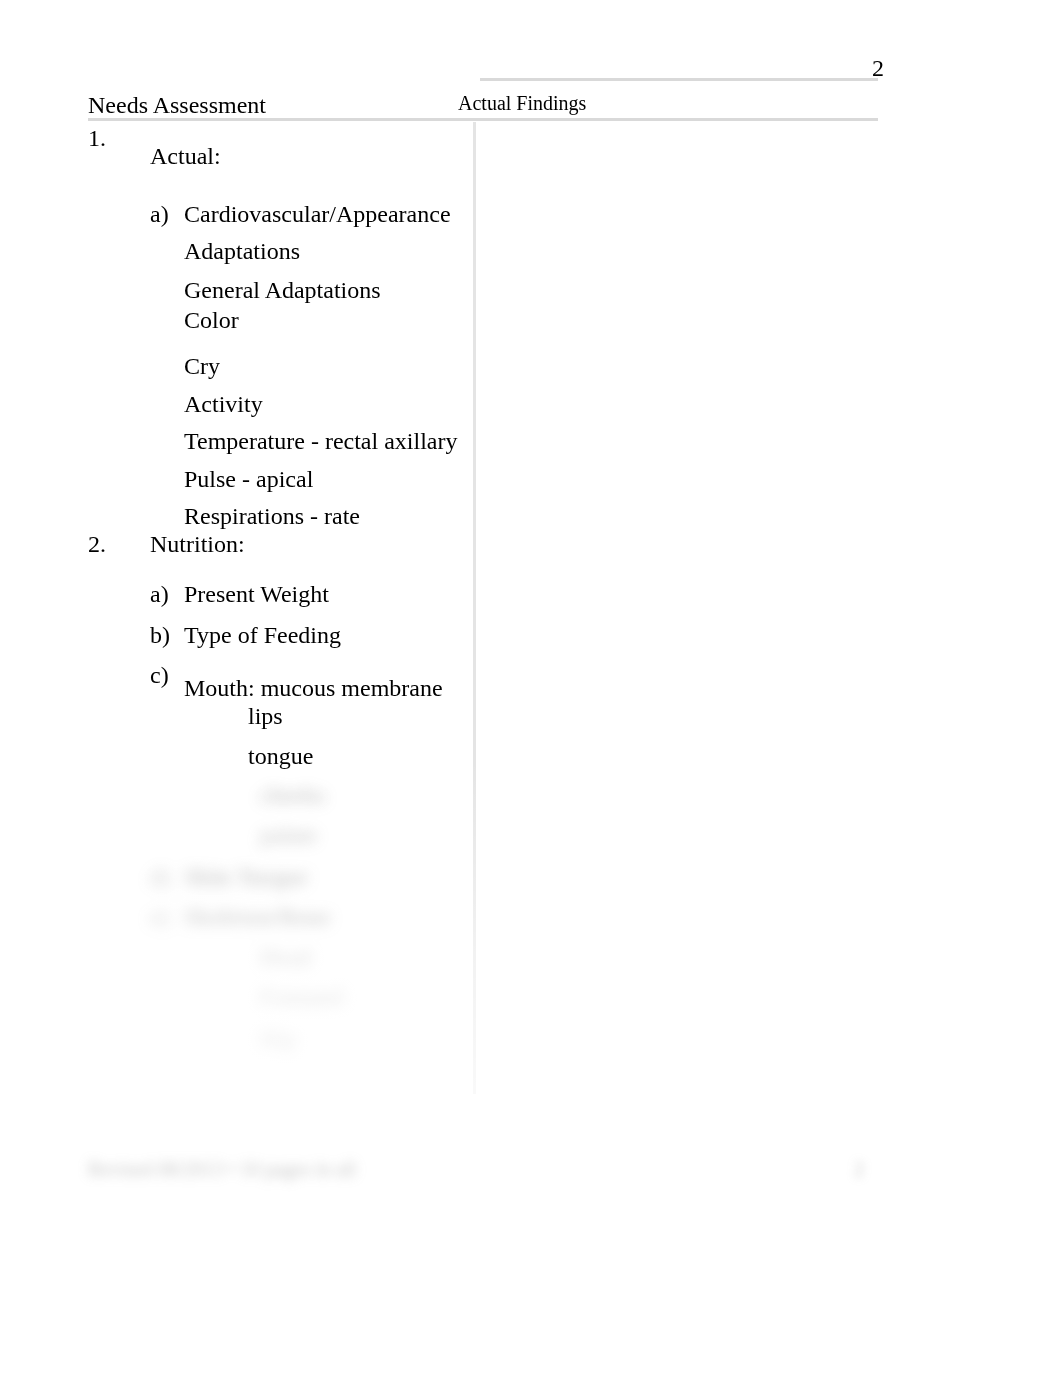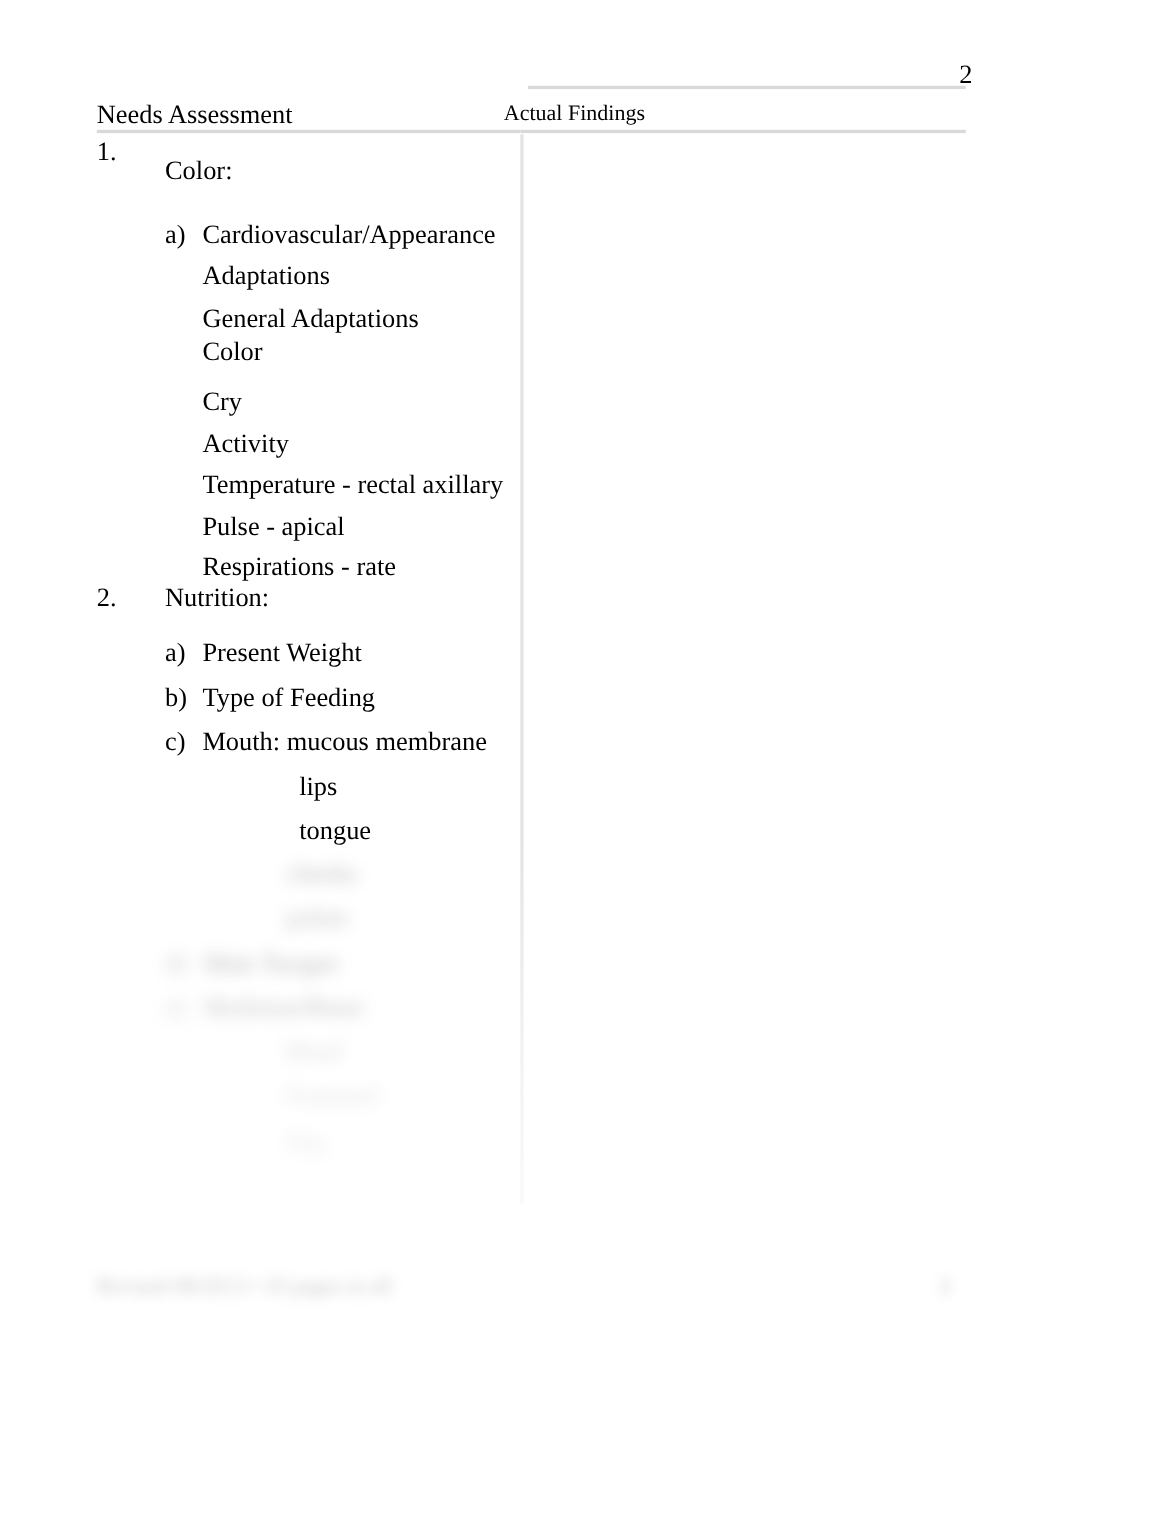--- a/index.html
+++ b/index.html
@@ -97,21 +97,21 @@
     position: absolute;
     left: 62px;
     width: 30px;
   }
   .item {
     position: absolute;
     left: 96px;
   }
   .subitem {
     position: absolute;
-    left: 184px;
+    left: 160px;
     text-align: center;
   }
 
   
   .blurzone {
     position: absolute;
     left: 88px;
     width: 390px;
     filter: blur(7px);
     opacity: 0.55;
@@ -169,21 +169,21 @@
   </div>
 
   <div class="hdr-under-left"></div>
   <div class="hdr-under-right"></div>
 
   <div class="vdiv"></div>
 
   <div class="body-area">
 
     <div class="num" style="top:6px">1.</div>
-    <div class="sect" style="top:24px">Color:</div>
+    <div class="sect" style="top:24px">Actual:</div>
 
     <div class="letter" style="top:82px">a)</div>
     <div class="item" style="top:82px">Cardiovascular/Appearance</div>
     <div class="item" style="top:119px">Adaptations</div>
     <div class="item" style="top:158px">General Adaptations</div>
     <div class="item" style="top:188px">Color</div>
     <div class="item" style="top:234px">Cry</div>
     <div class="item" style="top:272px">Activity</div>
     <div class="item" style="top:309px">Temperature - rectal axillary</div>
     <div class="item" style="top:347px">Pulse - apical</div>
@@ -192,21 +192,21 @@
     <div class="num" style="top:412px">2.</div>
     <div class="sect" style="top:412px">Nutrition:</div>
 
     <div class="letter" style="top:462px">a)</div>
     <div class="item" style="top:462px">Present Weight</div>
 
     <div class="letter" style="top:503px">b)</div>
     <div class="item" style="top:503px">Type of Feeding</div>
 
     <div class="letter" style="top:543px">c)</div>
-    <div class="item" style="top:543px">Mouth:  mucous  membrane</div>
+    <div class="item" style="top:556px">Mouth:  mucous  membrane</div>
     <div class="subitem" style="top:584px">lips</div>
     <div class="subitem" style="top:624px">tongue</div>
 
   </div>
 
   <div class="blurzone" style="top:778px; height:320px;">
     <div class="bline" style="top:4px; left:172px;">cheeks</div>
     <div class="bline" style="top:44px; left:172px;">palate</div>
 
     <div class="bline" style="top:86px; left:62px;">d)</div>

